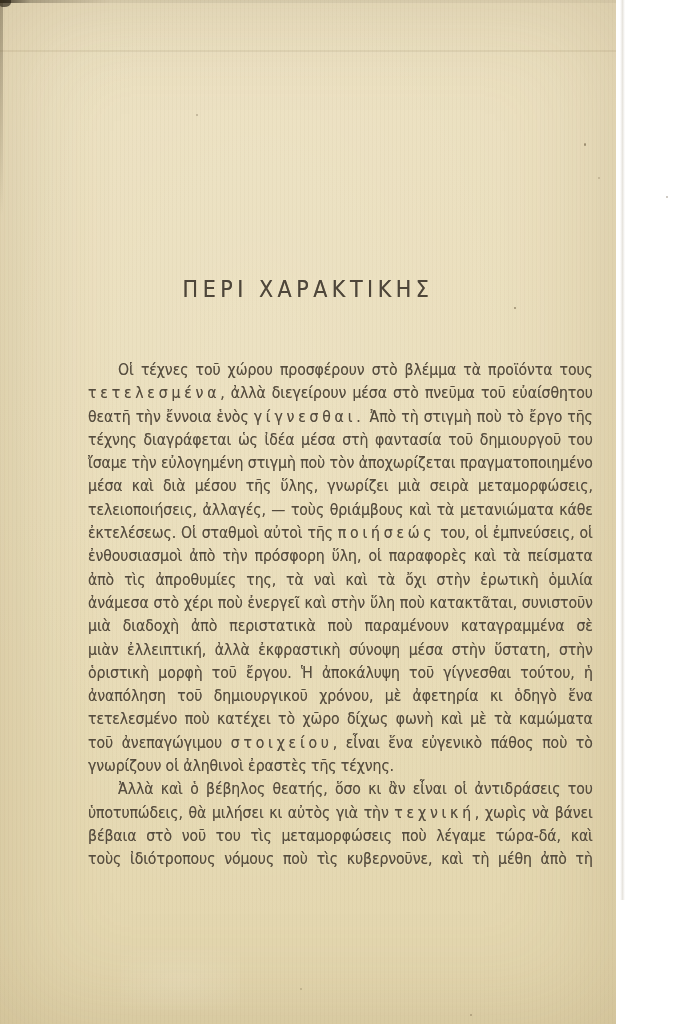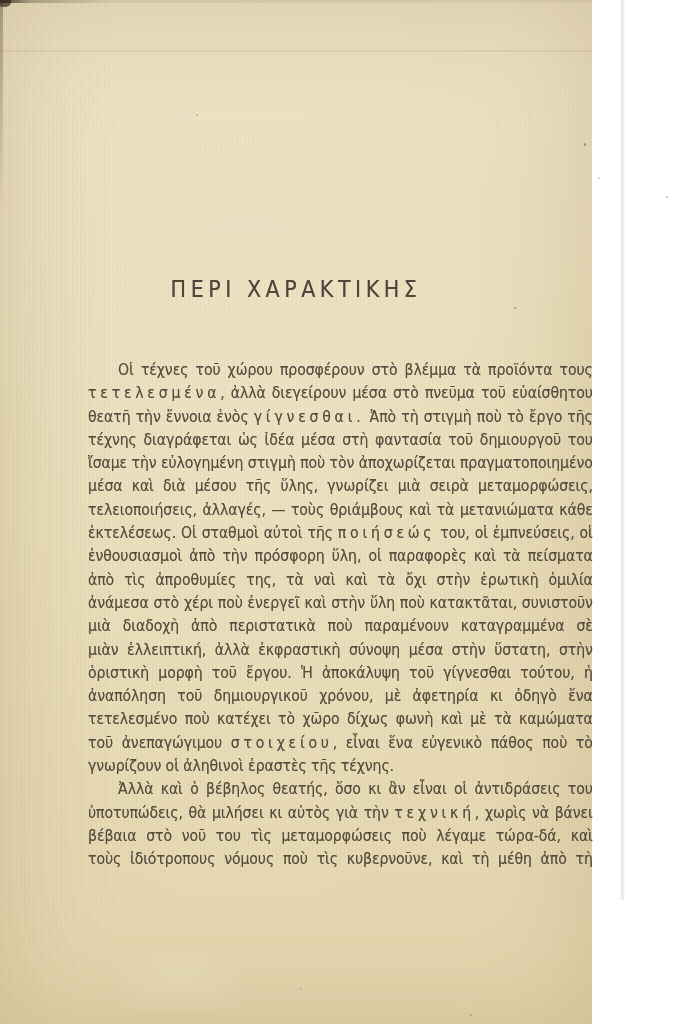--- a/index.html
+++ b/index.html
@@ -12,20 +12,21 @@
     font-family:"DejaVu Sans",sans-serif;
     overflow:hidden;
   }
   .page{
     position:relative;
     width:592px;height:1024px;
     background:
       radial-gradient(ellipse at 42% 38%, rgba(255,255,255,0.10), rgba(255,255,255,0) 62%),
       linear-gradient(180deg,#ece1c2 0%, var(--paper) 50%, #e3d6ae 100%);
     box-shadow: inset 0 0 110px rgba(130,105,60,0.22);
+    padding-left: 24px;
   }
   
   .grain{
     position:absolute;inset:0;
     background:repeating-linear-gradient(90deg,
       rgba(120,100,60,0.035) 0 1px, rgba(0,0,0,0) 1px 4px);
     pointer-events:none;
   }
   
   .top-edge{

